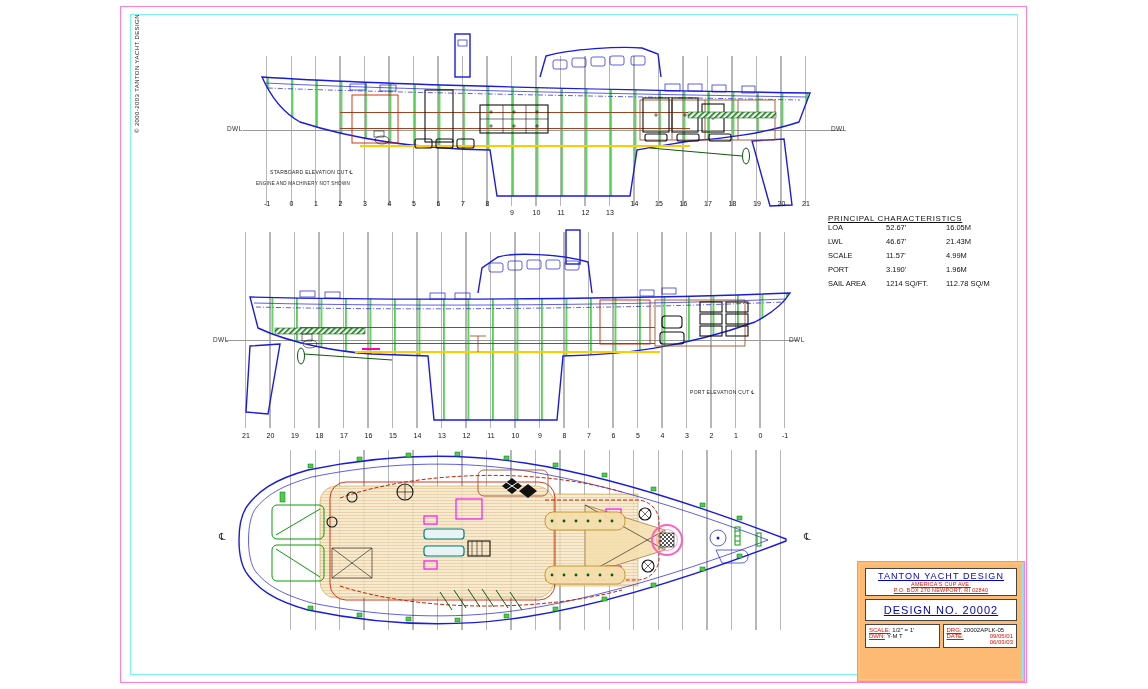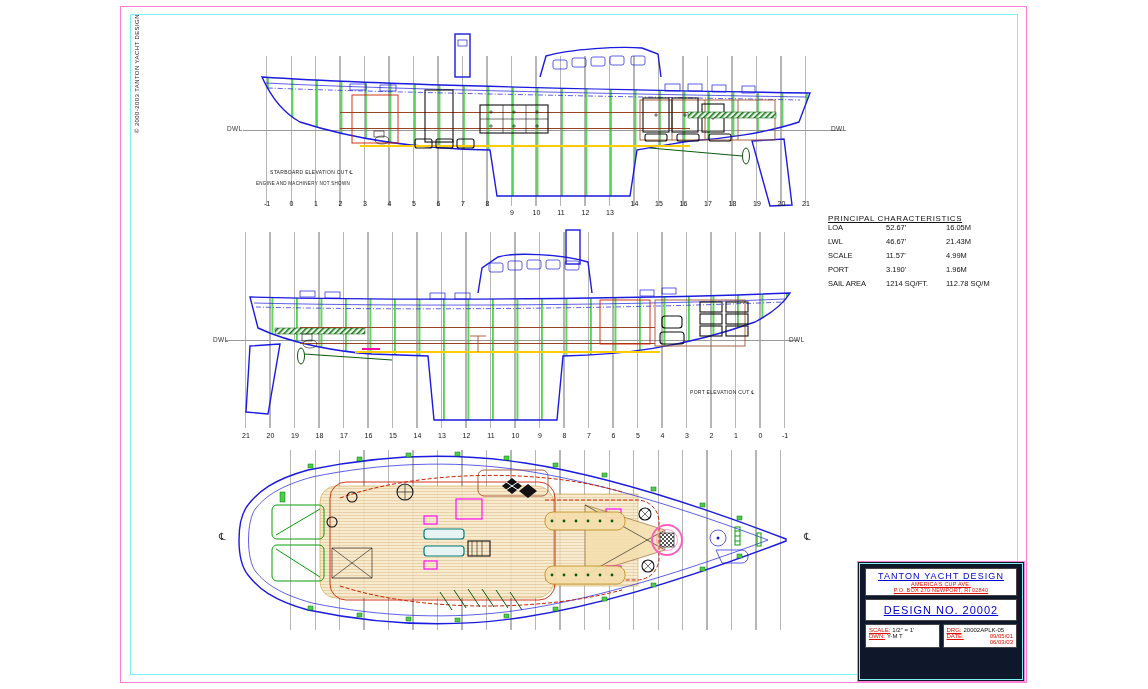--- a/index.html
+++ b/index.html
@@ -44,21 +44,21 @@
   .strow .st{width:14px;text-align:center}
   #st-top{left:260px;top:200px;width:553px}
   #st-top .st:nth-child(n+11):nth-child(-n+15){transform:translateY(9px)}
   #st-mid{left:239px;top:432px;width:553px}
   
   #chars{left:828px;top:214px;width:196px}
   #chars .ctitle{font-size:8px;letter-spacing:.6px;text-decoration:underline;margin-bottom:0}
   #chars .crow{display:grid;grid-template-columns:58px 60px 76px;font-size:7.5px;margin-bottom:5px}
   #chars .ft,#chars .m{}
   
-  #tblock{left:857px;top:561px;width:168px;height:121px;border:1px solid var(--pink);box-sizing:border-box;padding:1px;background:#0f172a}
+  #tblock{left:857px;top:561px;width:168px;height:121px;border:1px solid var(--pink);box-sizing:border-box;padding:1px;background:#fdba74}
   #tblock-inner{border:1px solid var(--cyan);width:100%;height:100%;box-sizing:border-box;padding:4px 5px}
   .tb-box{border:1px solid #444;text-align:center;margin-bottom:3px;padding:2px 1px;background:#fff}
   .tb-company{color:var(--blue);font-size:9px;letter-spacing:1.1px;text-decoration:underline;white-space:nowrap}
   .tb-addr{color:var(--red);font-size:5.5px;letter-spacing:.2px;text-decoration:underline;white-space:nowrap}
   .tb-design{color:var(--blue);font-size:11px;letter-spacing:1px;text-decoration:underline;padding:2px 0}
   .tb-title{color:var(--blue);font-size:10px;letter-spacing:.8px;text-decoration:underline;padding:2px 0}
   .tb-bottom{display:flex;gap:3px}
   .tb-half{border:1px solid #444;flex:1;font-size:6px;text-align:left;padding:2px 3px;background:#fff}
   .lab{color:var(--red);text-decoration:underline;margin-right:2px}
   .val{color:#111}

